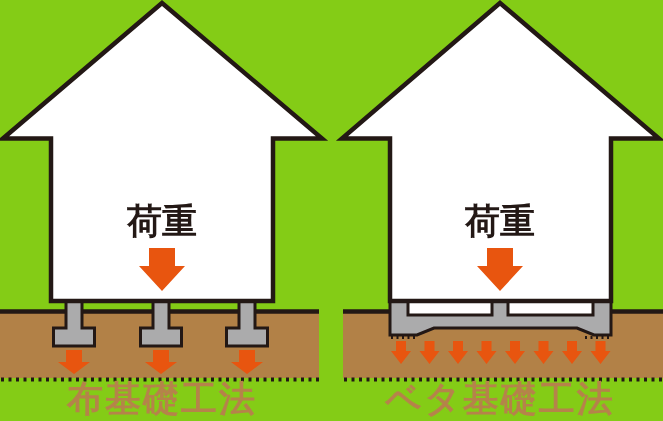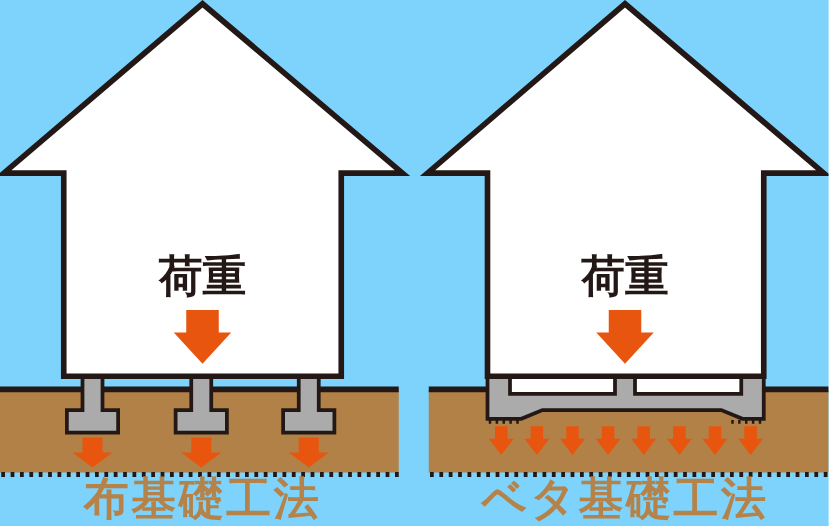--- a/index.html
+++ b/index.html
@@ -1,20 +1,20 @@
 <!DOCTYPE html>
 <html><head>
 <meta charset="utf-8">
 <style>
   html, body { margin: 0; padding: 0; background: #ffffff; }
   .stage {
     position: relative;
     width: 663px;
     height: 421px;
-    background: #7dd3fc;
+    background: #84cc16;
     overflow: hidden;
     font-family: "Liberation Sans", "DejaVu Sans", sans-serif;
   }
   .stage svg { position: absolute; left: 0; top: 0; }
   .diagram-text {
     font-family: "Liberation Sans", "DejaVu Sans", sans-serif;
     font-weight: 700;
   }
   .load-text { font-size: 35px; }
   .caption-text { font-size: 36px; letter-spacing: 2px; }

